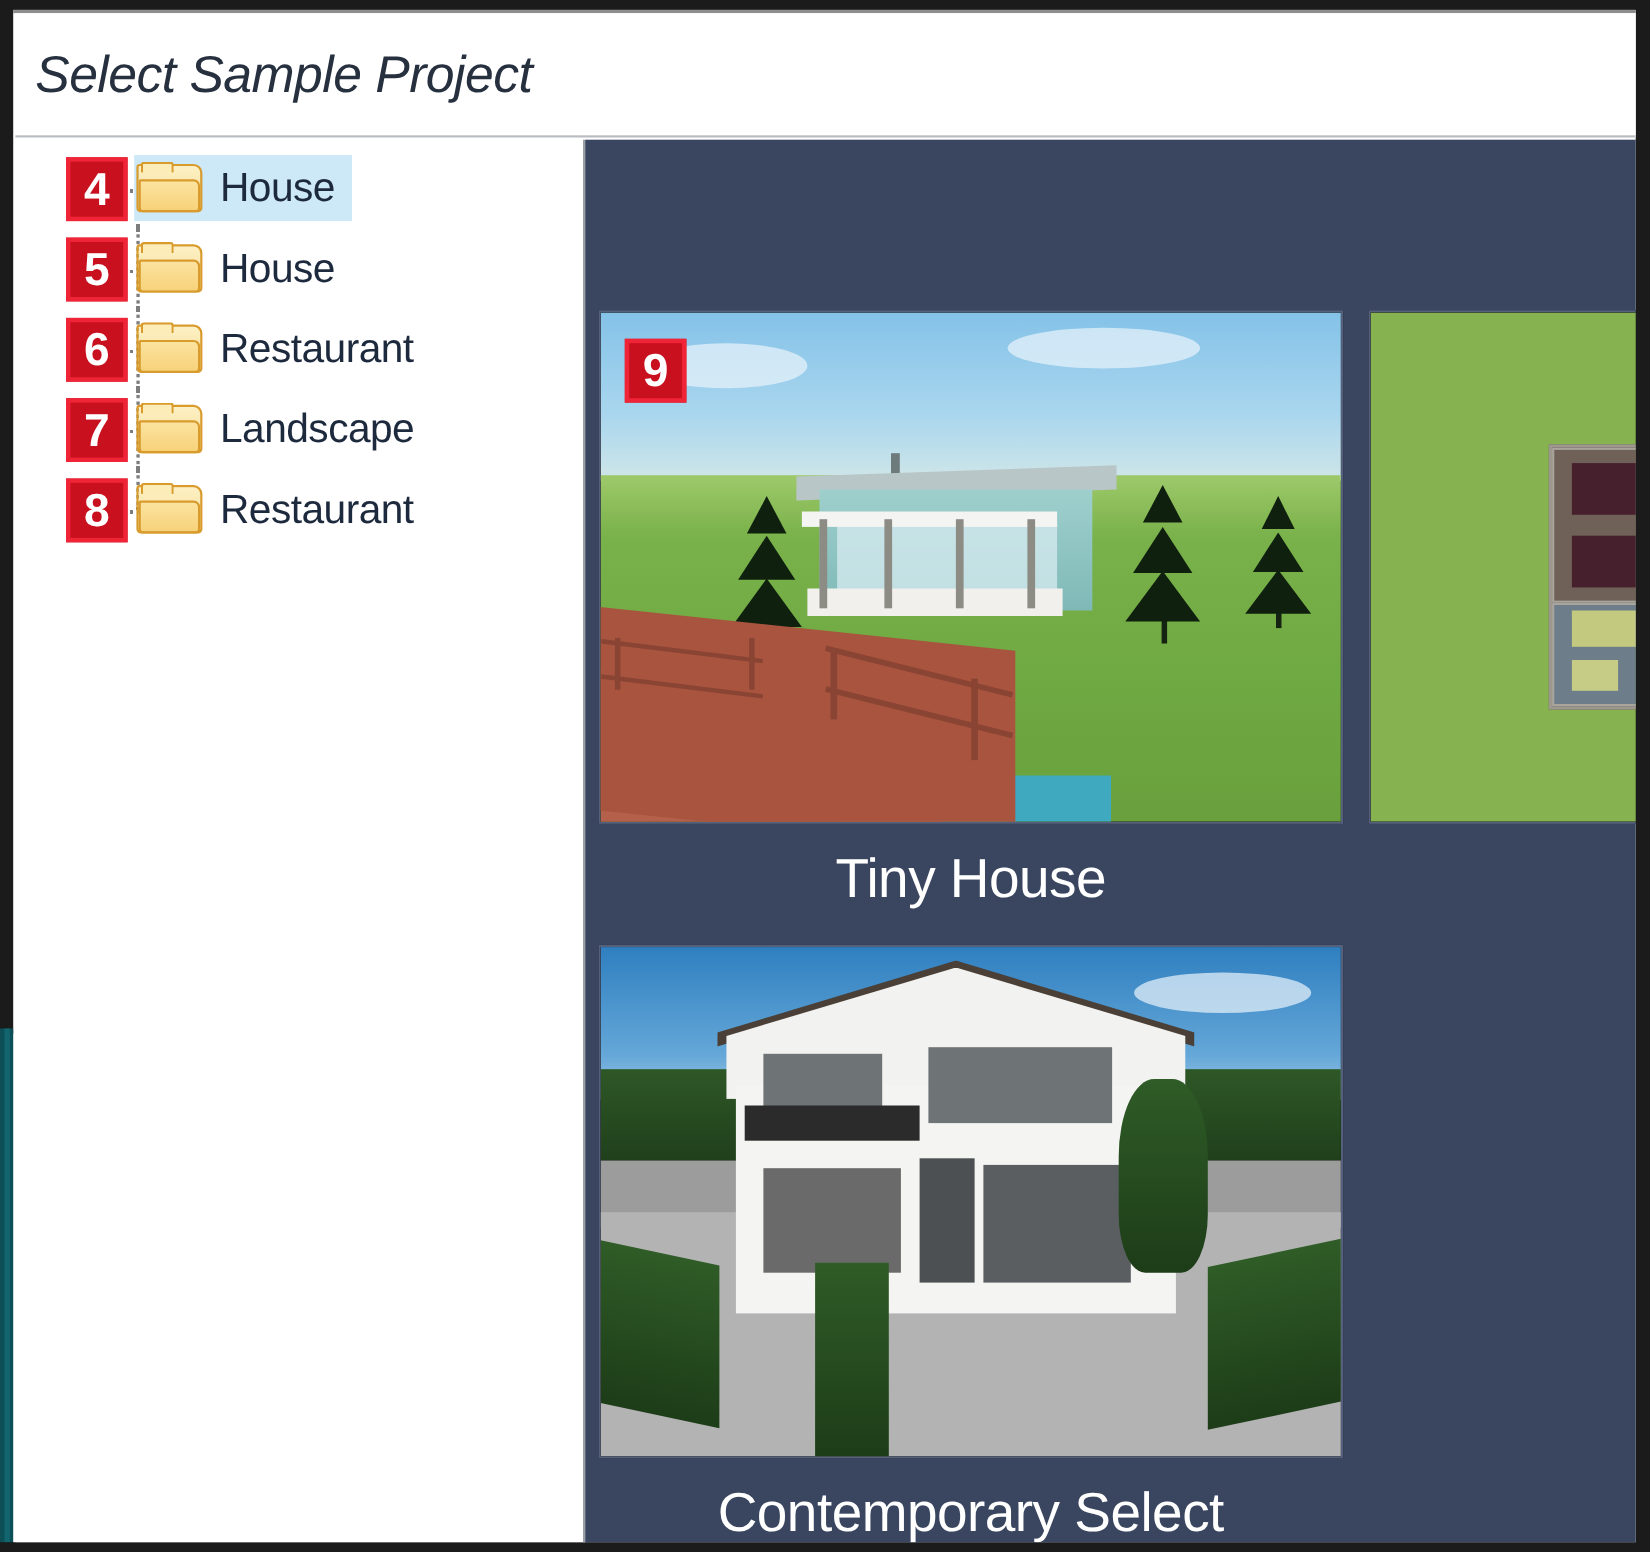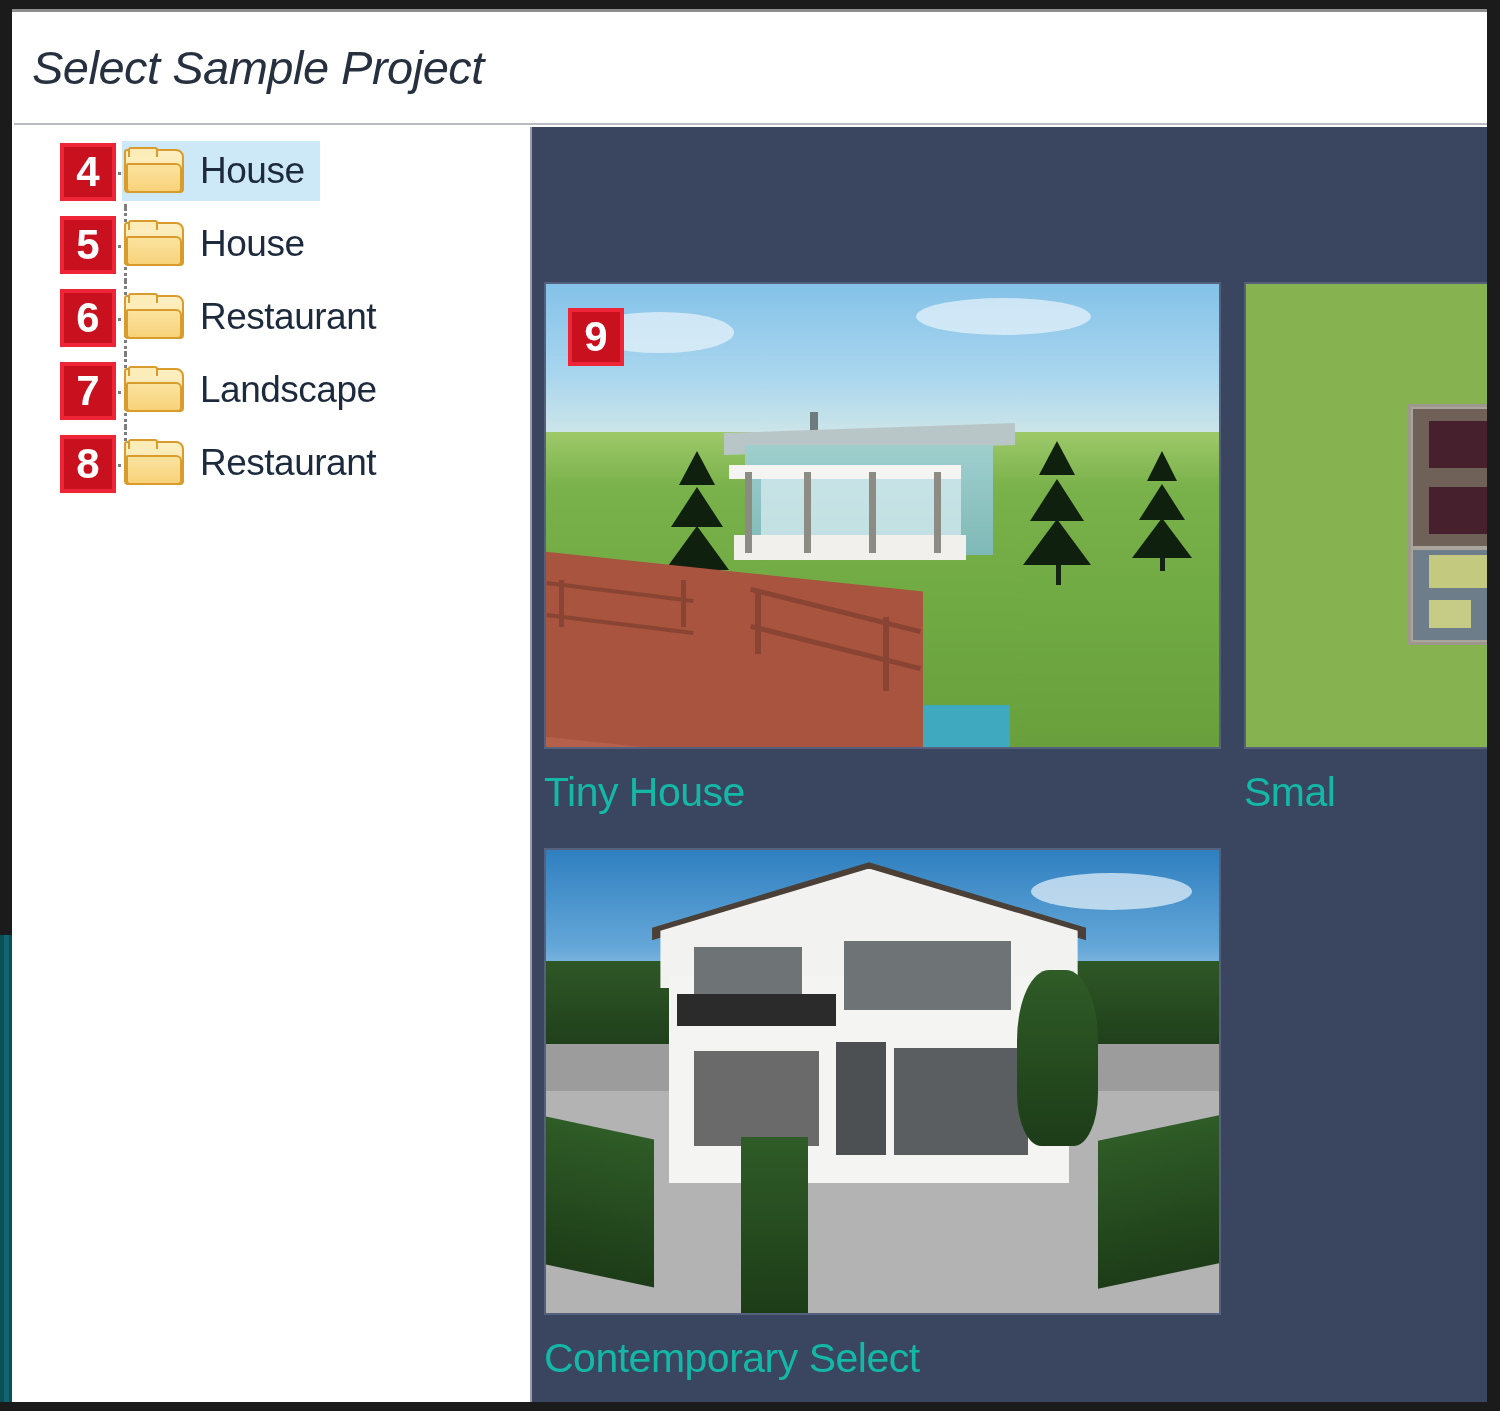--- a/index.html
+++ b/index.html
@@ -167,24 +167,25 @@
   }
   .thumb-frame {
     position: relative;
     width: 677px; height: 467px;
     background: #000;
     overflow: hidden;
     border: 2px solid #5a6party;
   }
   .thumb-frame { border: 2px solid #55617c; }
   .thumb-caption {
+    text-align: center;
     width: 677px;
     margin-top: 20px;
-    font-size: 41px;
-    color: #14b8a6;
+    font-size: 50px;
+    color: #ffffff;
     white-space: nowrap;
     letter-spacing: -0.5px;
   }
   .thumb-badge {
     position: absolute;
     left: 22px; top: 24px;
     width: 56px; height: 58px;
     background: #c8101f;
     border: 4px solid #ef2436;
     display: flex; align-items: center; justify-content: center;

